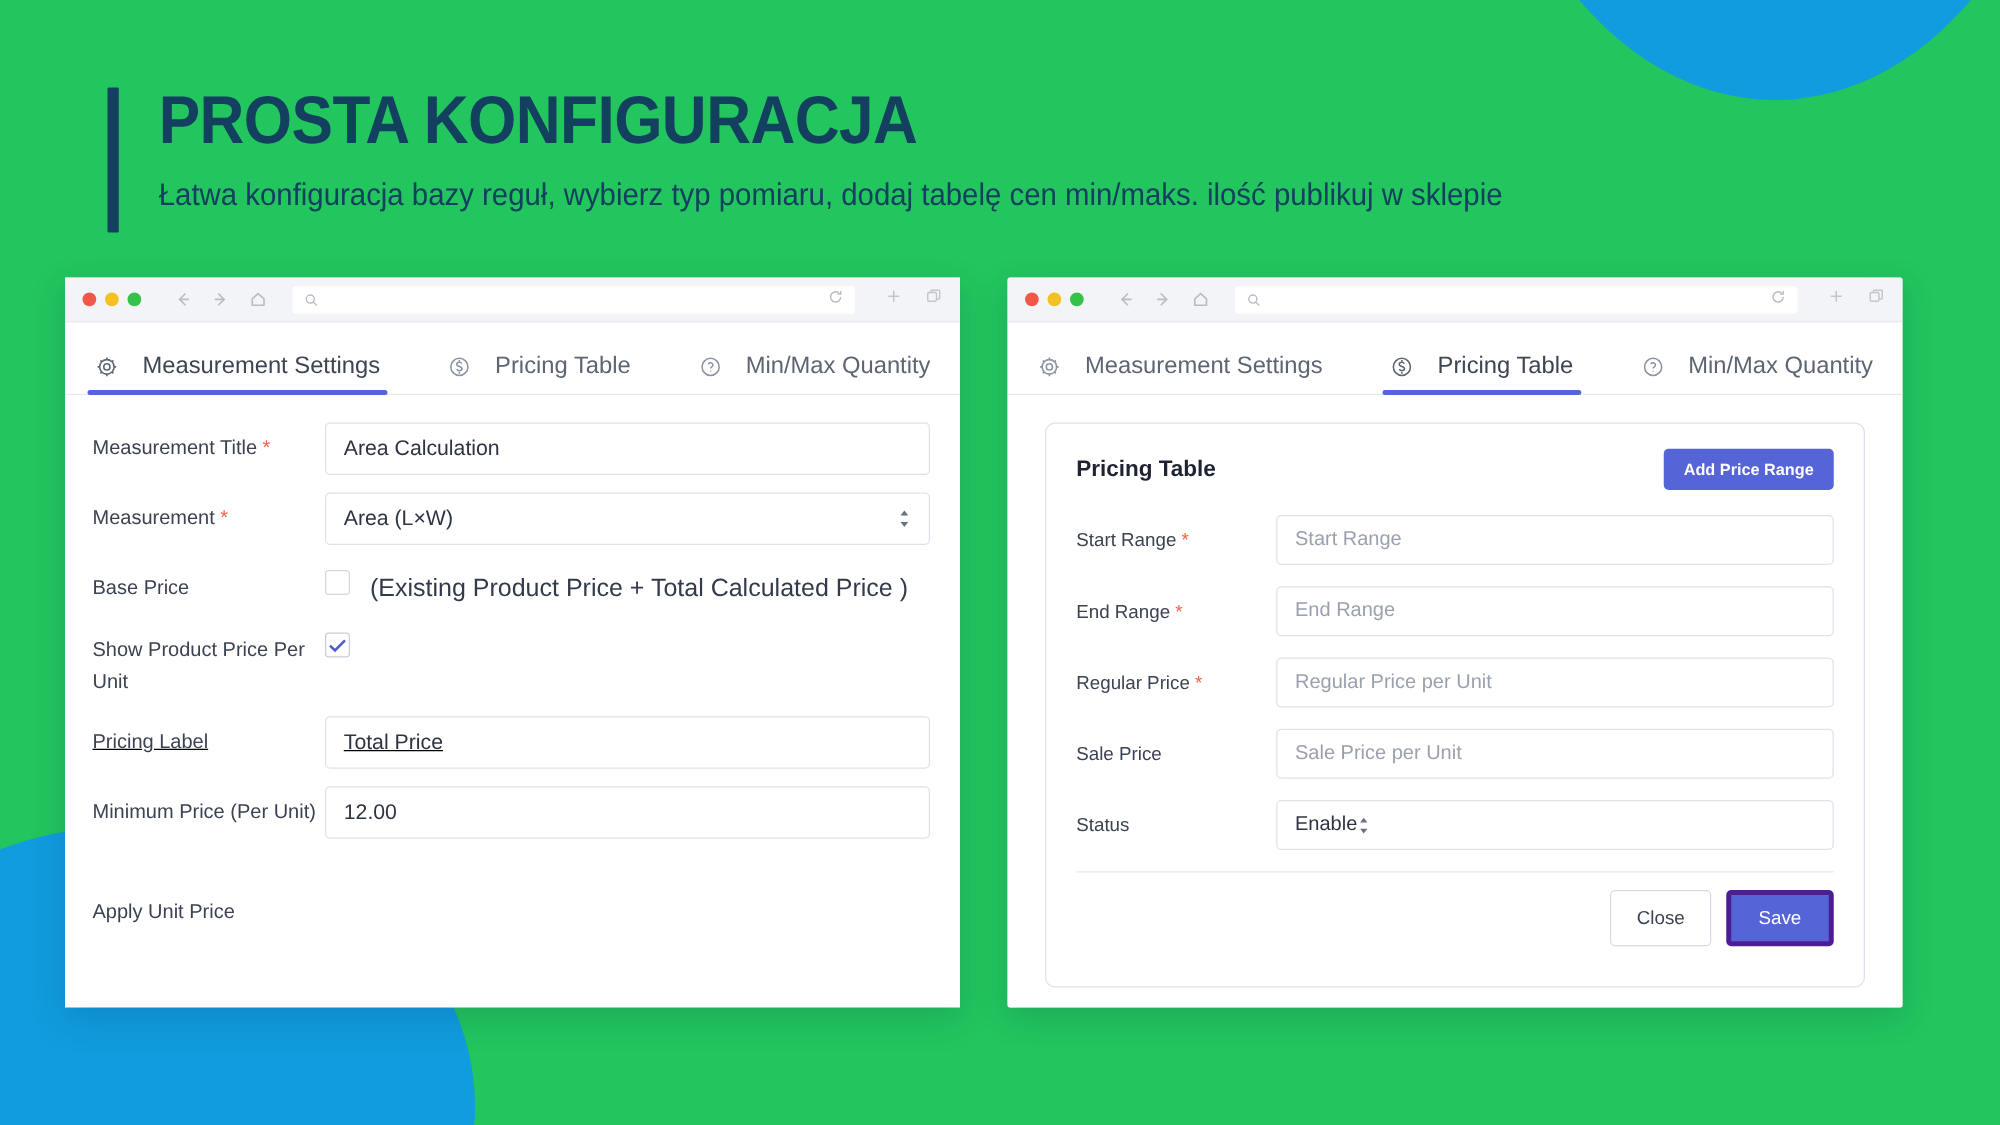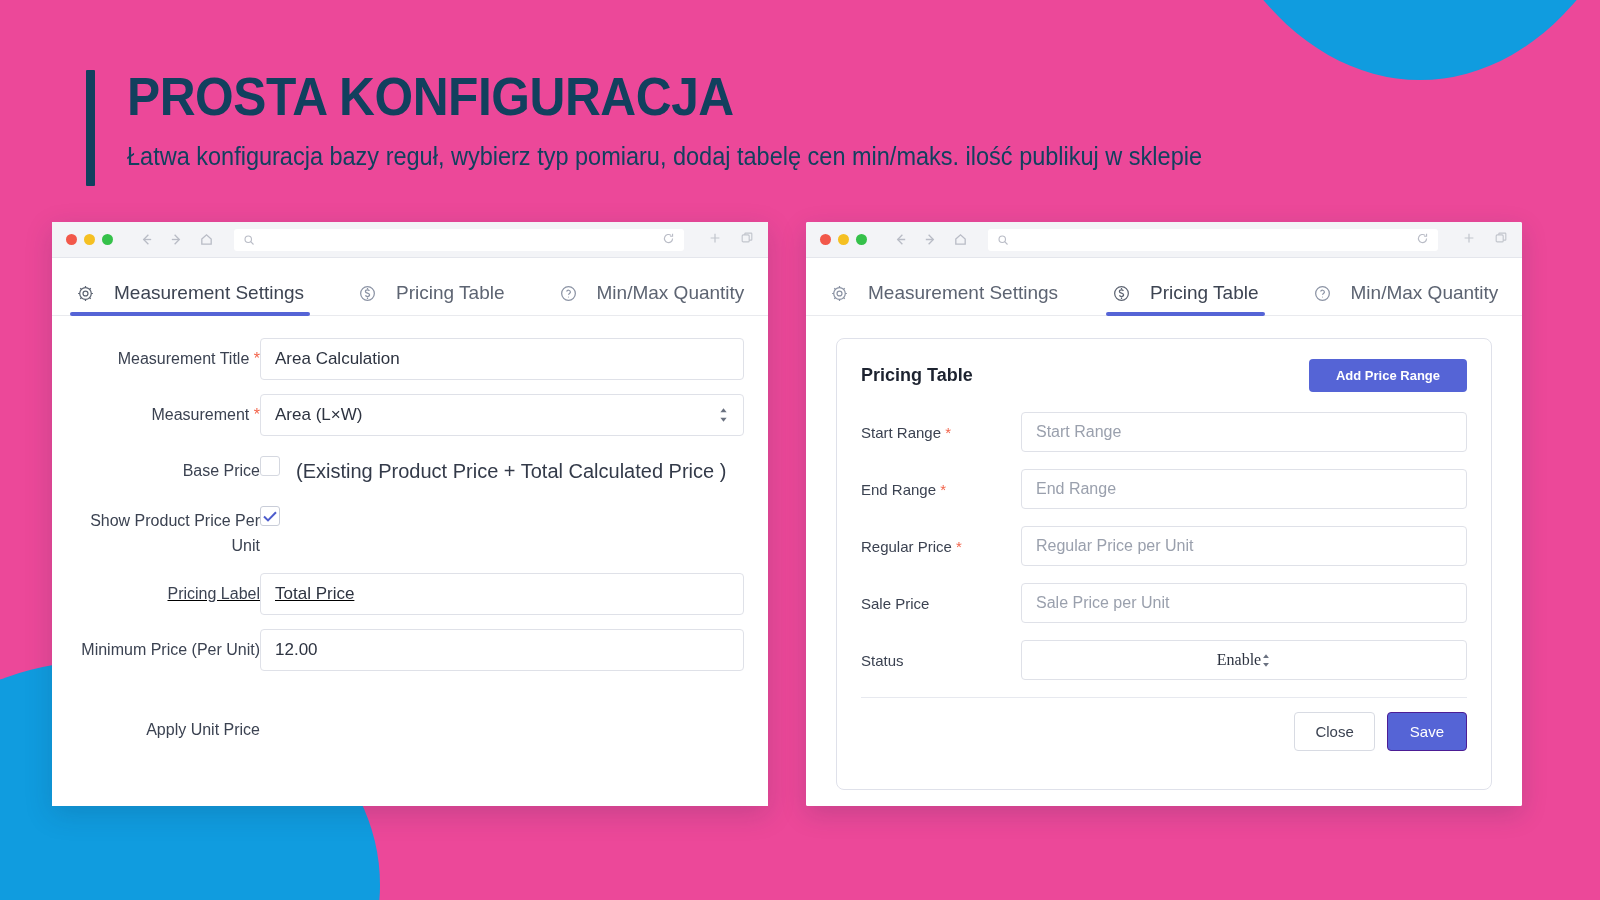--- a/index.html
+++ b/index.html
@@ -2,21 +2,21 @@
 <html><head>
 <meta charset="utf-8">
 <style>
   * { box-sizing: border-box; margin: 0; padding: 0; }
   html, body {
     width: 1600px; height: 900px;
     background: #ffffff;
     font-family: "Liberation Sans", sans-serif;
     overflow: hidden;
   }
-  .page { position: relative; width: 1600px; height: 900px; background: #ec4899; overflow: hidden; }
+  .page { position: relative; width: 1600px; height: 900px; background: #22c55e; overflow: hidden; }
 
   
   .deco-top-right {
     position: absolute; right: -60px; top: -250px;
     width: 480px; height: 330px;
     background: #109cdf;
     border-radius: 0 0 50% 50% / 0 0 100% 100%;
   }
   .deco-top-right::after {
     content: ""; position: absolute; left: 0; top: 0; width: 100%; height: 100%;
@@ -82,21 +82,21 @@
   .tab.inactive .ic { color: #8b93a4; }
   .tab .ic { display: inline-flex; color: #5d6472; }
   .tab.active::after {
     content: ""; position: absolute; left: 0; right: 0; bottom: 0;
     height: 4px; background: #5564d6; border-radius: 2px; z-index: 2;
   }
 
   
   .form { padding: 22px 24px 0 22px; }
   .row { display: flex; align-items: flex-start; margin-bottom: 14px; }
-  .lbl { width: 186px; flex: none; font-size: 16px; color: #3b4251; line-height: 1.55; padding-top: 9px; text-align: right; }
+  .lbl { width: 186px; flex: none; font-size: 16px; color: #3b4251; line-height: 1.55; padding-top: 9px; }
   .req { color: #f2634a; }
   .ctrl { flex: 1; }
   .inp {
     width: 100%; height: 42px; border: 1px solid #dfe1e8; border-radius: 4px;
     background: #fff; display: flex; align-items: center; padding: 0 14px;
     font-size: 17px; color: #2d3340;
   }
   .inp.sel { justify-content: space-between; }
   .spin { display:flex; flex-direction: column; gap: 2px; color:#6a7180; }
   .cbrow { display: flex; align-items: flex-start; gap: 16px; padding-top: 6px; }
@@ -111,38 +111,38 @@
   
   .right-body { padding: 22px 30px 0 30px; background:#fff; height: calc(100% - 94px); }
   .card {
     border: 1px solid #dfe1ea; border-radius: 8px; background: #fff;
     padding: 20px 24px 16px 24px; height: 452px;
   }
   .card-head { display: flex; align-items: center; justify-content: space-between; margin-bottom: 20px; }
   .card-title { font-size: 18px; font-weight: 700; color: #1d2330; }
   .btn-primary {
     background: #5564d6; color: #fff; font-size: 13px; font-weight: 700;
-    padding: 10px 27px; border-radius: 4px; border: none; line-height: 1;
+    padding: 10px 16px; border-radius: 4px; border: none; line-height: 1;
   }
   .frow { display: flex; align-items: center; margin-bottom: 17px; }
   .flbl { width: 160px; flex: none; font-size: 15px; color: #3b4251; }
   .fctrl { flex: 1; }
   .finp {
     width: 100%; height: 40px; border: 1px solid #dfe1e8; border-radius: 4px;
     display: flex; align-items: center; padding: 0 14px; font-size: 16px; color: #9aa0ad;
   }
-  .finp.filled { color: #2d3340; justify-content: center; font-family: Liberation Serif, serif; }
+  .finp.filled { color: #2d3340; justify-content: flex-start; }
   .divider { border-top: 1px solid #e7e9ef; margin: 16px 0 14px 0; }
   .card-foot { display: flex; justify-content: flex-end; gap: 12px; }
   .btn-close {
     background: #fff; border: 1px solid #d8dbe3; color: #3b4251;
     font-size: 15px; padding: 10px 20px; border-radius: 4px;
   }
   .btn-save {
-    background: #5564d6; border: 1px solid #4c1d95; color: #fff;
+    background: #5564d6; border: 4px solid #4c1d95; color: #fff;
     font-size: 15px; padding: 10px 22px; border-radius: 4px; font-weight: 400;
   }
 </style>
 </head>
 <body>
 
 <div class="page">
 
   <div class="deco-top-right"></div>
   <div class="deco-bottom-left"></div>

